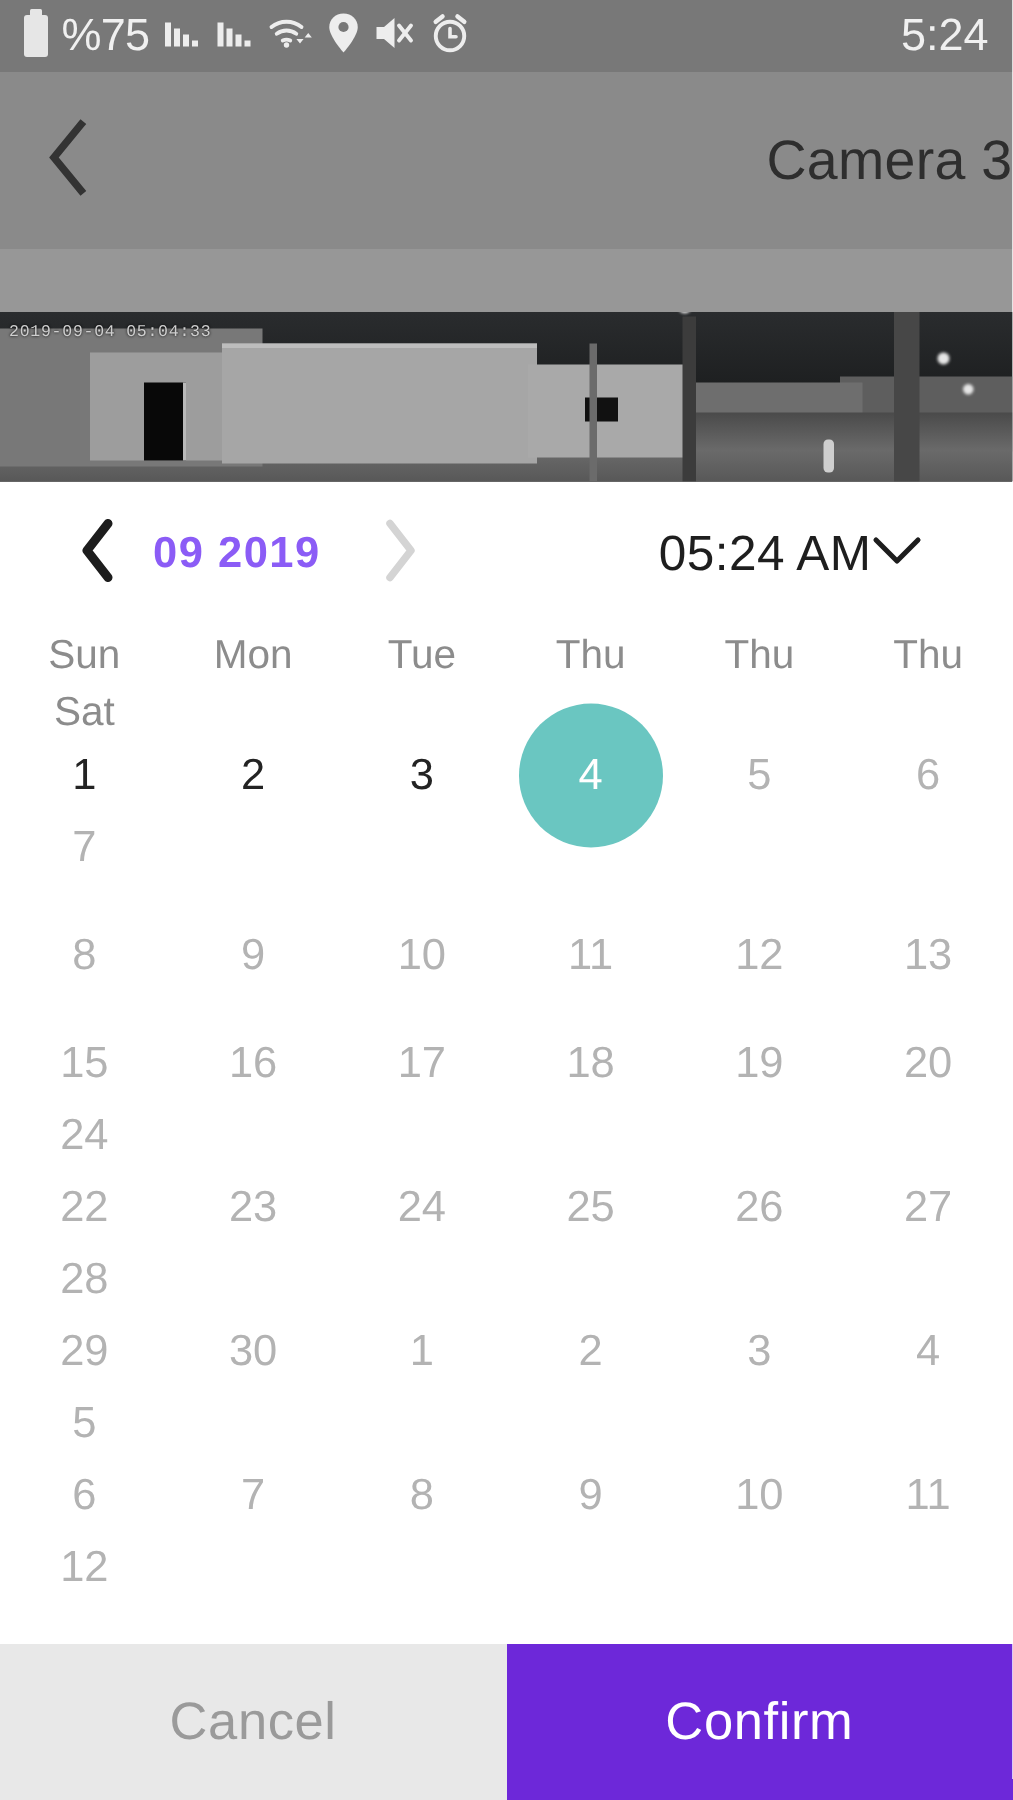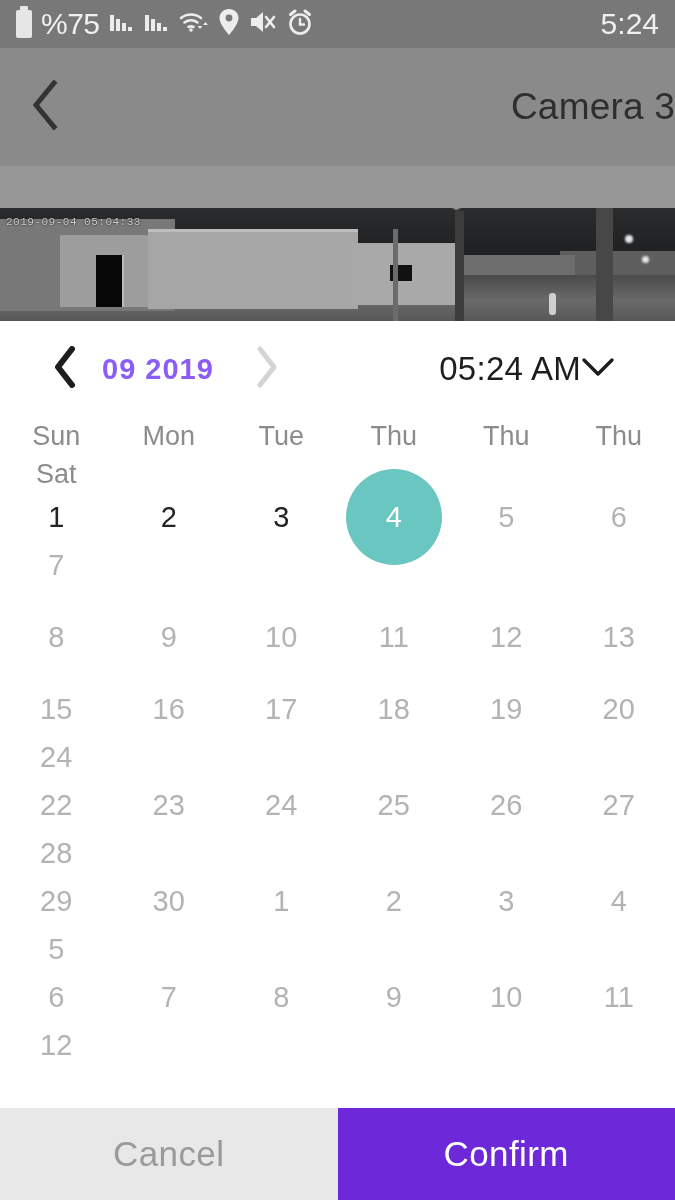--- a/index.html
+++ b/index.html
@@ -130,21 +130,21 @@
   }
   .daynum.active { color:#232323; }
   .daynum.selected { color:#ffffff; }
   .sel-circle {
     position:absolute; top:50%; left:50%; transform:translate(-50%,-50%);
     width:96px; height:96px; border-radius:50%; background:#6ac6c1; z-index:1;
   }
 
   
   .footer {
-    position:absolute; left:0; right:0; bottom:0; height:92px; display:flex;
+    position:absolute; left:0; right:0; bottom:0; height:104px; display:flex;
   }
   .btn {
     flex:1; display:flex; align-items:center; justify-content:center;
     font-size:35px; letter-spacing:0.4px;
   }
   .btn-cancel { background:#e8e8e8; color:#9a9a9a; }
   .btn-confirm { background:#6d28d9; color:#ffffff; }
 </style>
 </head>
 <body>

